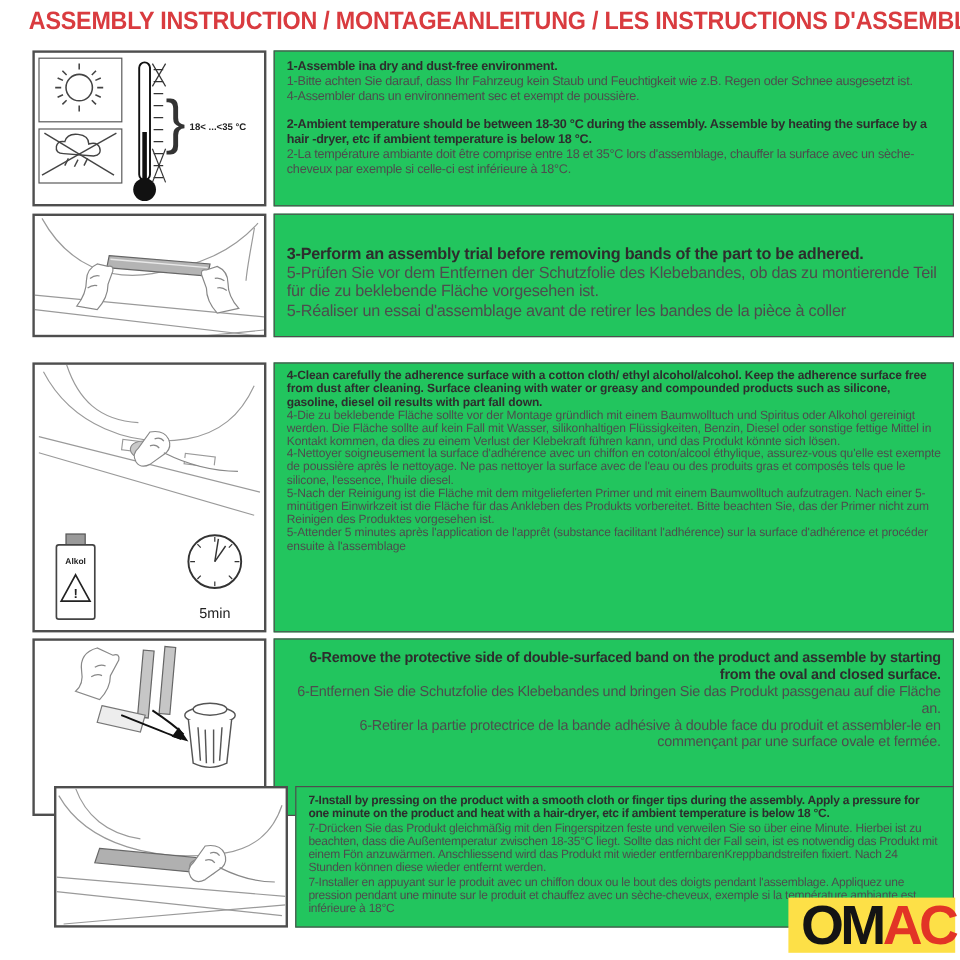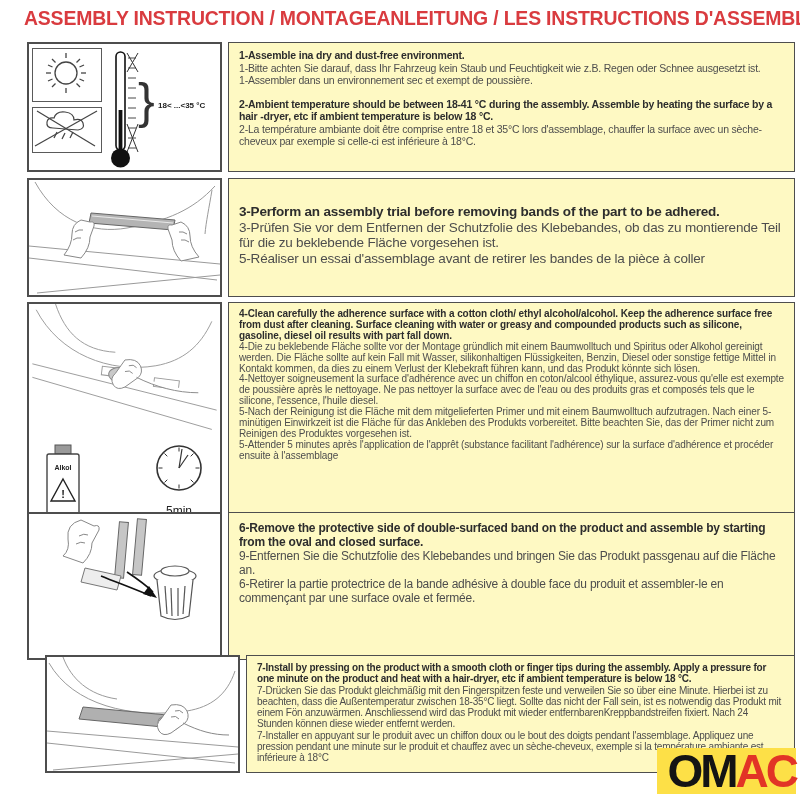--- a/index.html
+++ b/index.html
@@ -7,32 +7,32 @@
   .page{position:relative;width:800px;height:800px;background:#fff;overflow:hidden;}
 
   .header-title{
     position:absolute;top:6px;left:24px;width:770px;
     color:#d93b3f;font-weight:700;font-size:21px;letter-spacing:-0.2px;
     white-space:nowrap;transform:scaleX(0.925);transform-origin:left center;
   }
 
   .row{position:absolute;left:27px;right:5px;display:flex;}
   .r1{top:42px;height:130px;}
-  .r2{top:178px;height:119px;}
+  .r2{top:178px;height:103px;}
   .r3{top:302px;height:225px;}
-  .r4{top:512px;height:148px;}
+  .r4{top:532px;height:148px;text-align:right;}
   .r5{top:655px;height:118px;padding-left:18px;}
 
   .icon-cell{
     width:195px;flex:0 0 195px;border:2px solid #4e4e4e;box-sizing:border-box;
     background:#fff;overflow:hidden;position:relative;
   }
   .text-cell{
     flex:1;margin-left:6px;border:1.5px solid #4e4e4e;box-sizing:border-box;
-    background:#fef9c3;padding:6px 10px 4px 10px;overflow:hidden;
+    background:#22c55e;padding:6px 10px 4px 10px;overflow:hidden;
   }
   .r2 .text-cell{padding-top:25px;}
   .r4 .text-cell{padding-top:9px;}
 
   .p{margin:0;color:#4d4d4d;}
   .p.en{font-weight:700;color:#2d2d2d;}
   .p.gap{margin-top:11px;}
   .r1 .p{font-size:10.5px;line-height:12.5px;letter-spacing:-0.2px;}
   .r2 .p{font-size:13.5px;line-height:15.6px;letter-spacing:-0.2px;}
   .r3 .p{font-size:10px;line-height:10.9px;letter-spacing:-0.1px;}
@@ -135,22 +135,22 @@
               <text x="36" y="70" font-size="50" fill="#333" font-weight="400">}</text>
               <text x="56" y="60" font-size="8" font-weight="700" fill="#222">18&lt; ...&lt;35 °C</text>
             </g>
           </svg>
         </div>
       </div>
     </div>
     <div class="text-cell">
       <p class="p en">1-Assemble ina dry and dust-free environment.</p>
       <p class="p de">1-Bitte achten Sie darauf, dass Ihr Fahrzeug kein Staub und Feuchtigkeit wie z.B. Regen oder Schnee ausgesetzt ist.</p>
-      <p class="p fr">1-Assembler dans un environnement sec et exempt de poussière.</p>
-      <p class="p en gap">2-Ambient temperature should be between 18-41 °C  during the assembly. Assemble by heating the surface by a hair -dryer, etc if ambient temperature is below 18 °C.</p>
+      <p class="p fr">4-Assembler dans un environnement sec et exempt de poussière.</p>
+      <p class="p en gap">2-Ambient temperature should be between 18-30 °C  during the assembly. Assemble by heating the surface by a hair -dryer, etc if ambient temperature is below 18 °C.</p>
       <p class="p fr">2-La température ambiante doit être comprise entre 18 et 35°C lors d'assemblage, chauffer la surface avec un sèche-cheveux par exemple si celle-ci est inférieure à 18°C.</p>
     </div>
   </div>
 
   <div class="row r2">
     <div class="icon-cell">
       <svg width="191" height="115" viewBox="0 0 191 115">
         <g stroke="#9a9a9a" stroke-width="1" fill="none">
           <path d="M6,2 C28,42 64,54 98,48 C138,41 164,30 186,6"></path>
           <path d="M183,10 C180,28 177,42 176,54"></path>
@@ -163,21 +163,21 @@
         <g stroke="#888" stroke-width="1" fill="#fff">
           <path d="M52,40 q-9,4 -9,14 q0,11 -8,21 l17,3 q9,-10 9,-21 l4,-11 q1,-5 -4,-4 z"></path>
           <path d="M46,52 q4,-3 8,-2 M44,60 q4,-3 8,-2"></path>
           <path d="M152,42 q9,4 9,14 q0,11 9,21 l-18,4 q-9,-10 -9,-21 l-4,-11 q-1,-5 4,-4 z"></path>
           <path d="M158,54 q-4,-3 -8,-2 M160,62 q-4,-3 -8,-2"></path>
         </g>
       </svg>
     </div>
     <div class="text-cell">
       <p class="p en">3-Perform an assembly trial before removing bands of the part to be adhered.</p>
-      <p class="p de">3-Prüfen Sie vor dem Entfernen der Schutzfolie des Klebebandes, ob das zu montierende Teil für die zu beklebende Fläche vorgesehen ist.</p>
+      <p class="p de">5-Prüfen Sie vor dem Entfernen der Schutzfolie des Klebebandes, ob das zu montierende Teil für die zu beklebende Fläche vorgesehen ist.</p>
       <p class="p fr">5-Réaliser un essai d'assemblage avant de retirer les bandes de la pièce à coller</p>
     </div>
   </div>
 
   <div class="row r3">
     <div class="icon-cell">
       <div class="clean-wrap">
         <svg width="191" height="142" viewBox="0 0 191 142">
           <g stroke="#9a9a9a" stroke-width="1" fill="none">
             <path d="M24,0 C34,30 52,48 86,50"></path>
@@ -253,21 +253,21 @@
           <path d="M128,66 L132,102 Q146,109 160,102 L164,66"></path>
           <line x1="136" y1="72" x2="138" y2="100"></line>
           <line x1="142" y1="74" x2="143" y2="102"></line>
           <line x1="149" y1="74" x2="149" y2="102"></line>
           <line x1="156" y1="72" x2="154" y2="100"></line>
         </g>
       </svg>
     </div>
     <div class="text-cell">
       <p class="p en">6-Remove the protective side of double-surfaced band on the product and assemble by starting from the oval and closed surface.</p>
-      <p class="p de">9-Entfernen Sie die Schutzfolie des Klebebandes und bringen Sie das Produkt passgenau auf die Fläche an.</p>
+      <p class="p de">6-Entfernen Sie die Schutzfolie des Klebebandes und bringen Sie das Produkt passgenau auf die Fläche an.</p>
       <p class="p fr">6-Retirer la partie protectrice de la bande adhésive à double face du produit et assembler-le en commençant par une surface ovale et fermée.</p>
     </div>
   </div>
 
   <div class="row r5">
     <div class="icon-cell">
       <svg width="191" height="114" viewBox="0 0 191 114">
         <g stroke="#9a9a9a" stroke-width="1" fill="none">
           <path d="M16,0 C24,22 42,38 70,42"></path>
           <path d="M2,6 C26,48 84,62 140,54 C164,50 180,38 188,14"></path>

